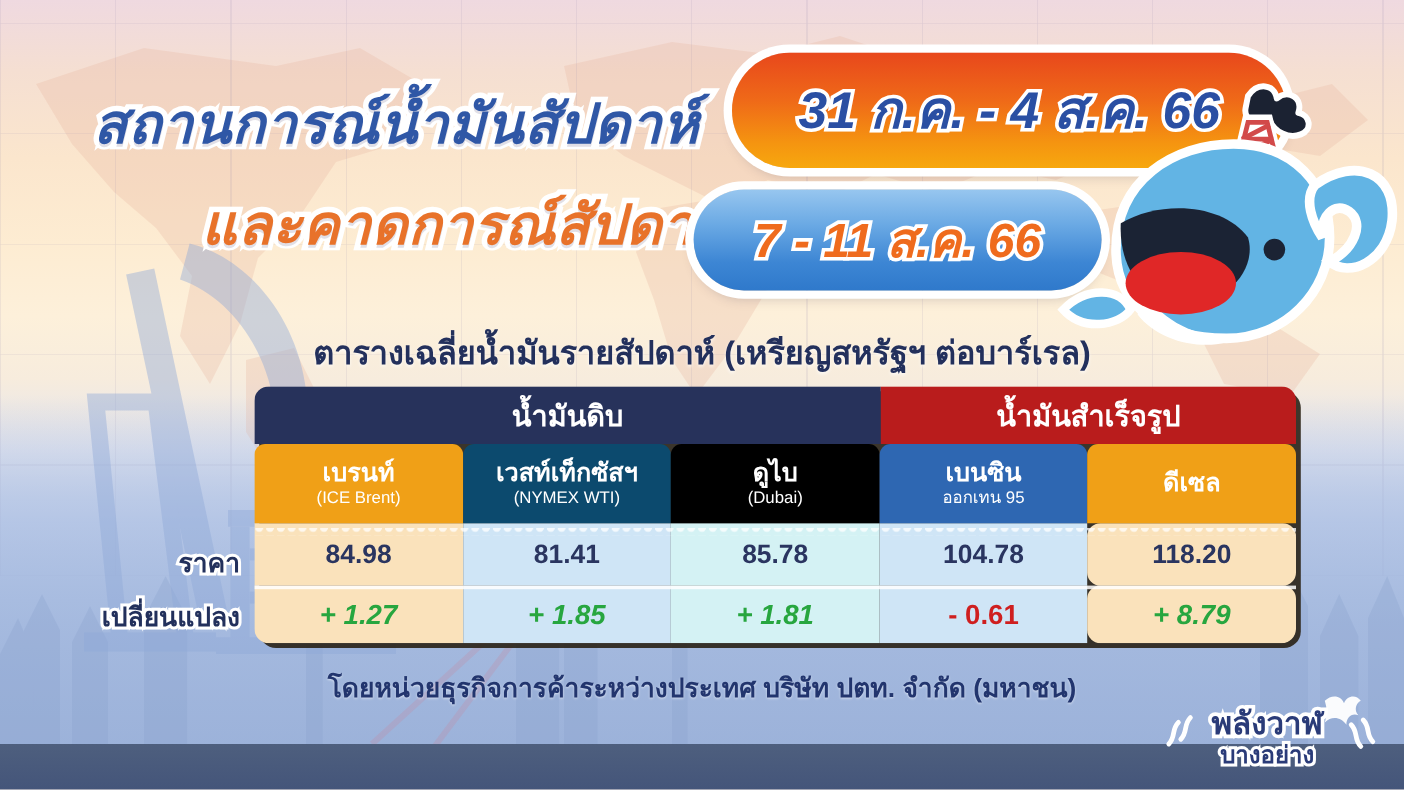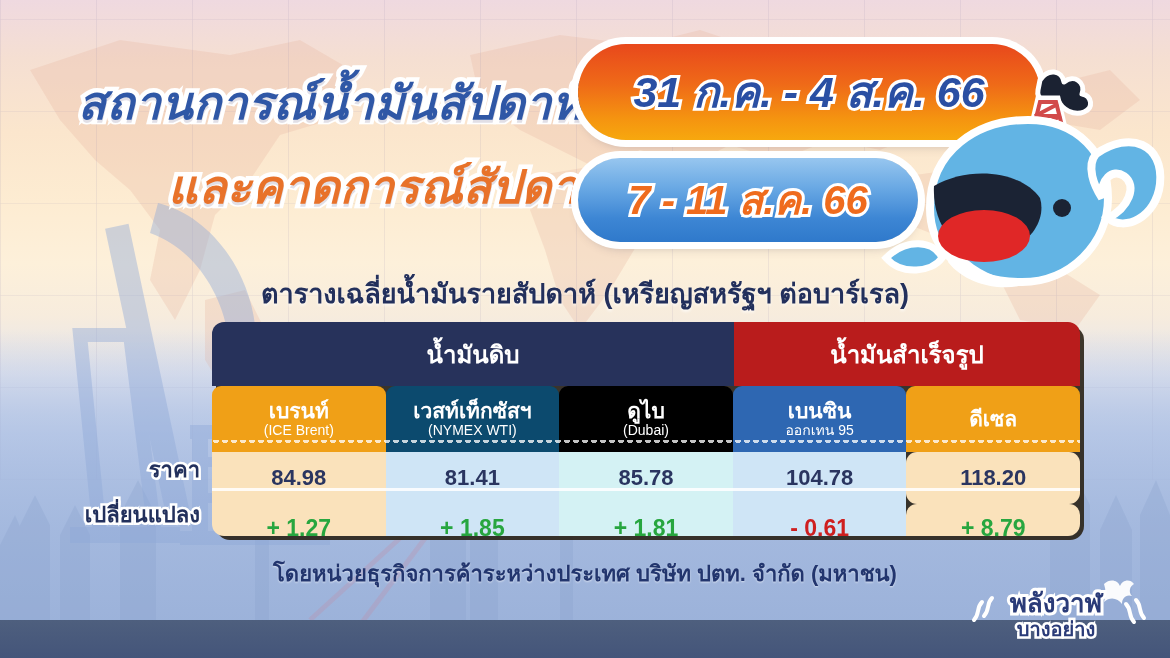--- a/index.html
+++ b/index.html
@@ -71,21 +71,21 @@
     text-shadow:0 3px 0 rgba(120,110,140,.22); }
   .hl2 { left:168px; top:150px; font-size:46px; color:#e8722a;
     -webkit-text-stroke:9px #ffffff; paint-order:stroke fill;
     text-shadow:0 3px 0 rgba(120,110,140,.22); }
 
   
   .pill { position:absolute; display:flex; align-items:center; justify-content:center;
     font-style:italic; font-weight:bold; white-space:nowrap; }
 
   .pill-orange {
-    left:578px; top:44px; width:462px; height:96px; border-radius:50px;
+    left:610px; top:44px; width:462px; height:96px; border-radius:50px;
     background:linear-gradient(180deg,#e8481c 0%,#ef6a18 42%,#f59410 78%,#f7a80e 100%);
     box-shadow:0 0 0 7px #ffffff, 0 7px 10px rgba(80,70,90,.25);
     font-size:43px; color:#2a4fa3;
     -webkit-text-stroke:6px #ffffff; paint-order:stroke fill;
   }
   .pill-blue {
     left:578px; top:158px; width:340px; height:84px; border-radius:46px;
     background:linear-gradient(180deg,#97c6ef 0%,#6aa9e4 35%,#3d86d4 72%,#2f79cb 100%);
     box-shadow:0 0 0 7px #ffffff, 0 7px 10px rgba(80,70,90,.25);
     font-size:40px; color:#ef6b1d;
@@ -104,21 +104,21 @@
   }
 
   
   .table-shadow{
     position:absolute; left:216px; top:326px; width:868px; height:214px;
     background:#2a2216; border-radius:14px; opacity:.9;
   }
   .table { position:absolute; left:212px; top:322px; width:868px; height:214px;
     border-radius:12px; overflow:hidden; }
 
-  .t-grouprow { display:flex; height:64px; }
+  .t-grouprow { display:flex; height:48px; }
   .t-group { display:flex; align-items:center; justify-content:center;
     color:#fff; font-size:24px; font-weight:bold; white-space:nowrap; }
   .t-group.crude { width:522px; background:#27325b; }
   .t-group.refined { width:346px; background:#b91c1c; }
 
   .t-headrow { display:flex; height:66px; }
   .t-head { width:174px; display:flex; flex-direction:column;
     align-items:center; justify-content:center; color:#fff;
     border-radius:9px 9px 0 0; margin-right:0; position:relative; }
   .t-head .th-main { font-size:21px; font-weight:bold; line-height:1.05; white-space:nowrap; }
@@ -133,21 +133,21 @@
   .t-cell { width:174px; display:flex; align-items:center; justify-content:center;
     font-size:22px; font-weight:bold; color:#2a3560; }
   .t-cell.v0 { background:#fae2bb; }
   .t-cell.v1 { background:#cfe5f6; }
   .t-cell.v2 { background:#d4f2f4; }
   .t-cell.v3 { background:#cfe5f6; }
   .t-cell.v4 { background:#fae2bb;border-radius:11px; }
 
   .t-changerow { height:48px; }
   .t-changerow .t-cell { font-size:23px; }
-  .up   { color:#27a63f; }
+  .up   { color:#27a63f;font-style:italic; }
   .down { color:#cf1f1f; }
 
   .rowsep { position:absolute; left:0; top:166px; width:868px; height:3px;
     background:rgba(255,255,255,.85); }
 
   
   .scallop { position:absolute; left:0; top:118px; width:868px; height:6px;
     background-image:radial-gradient(circle at 4px 0, rgba(255,255,255,.9) 3px, transparent 3.5px);
     background-size:9px 6px; opacity:.85; }
 

